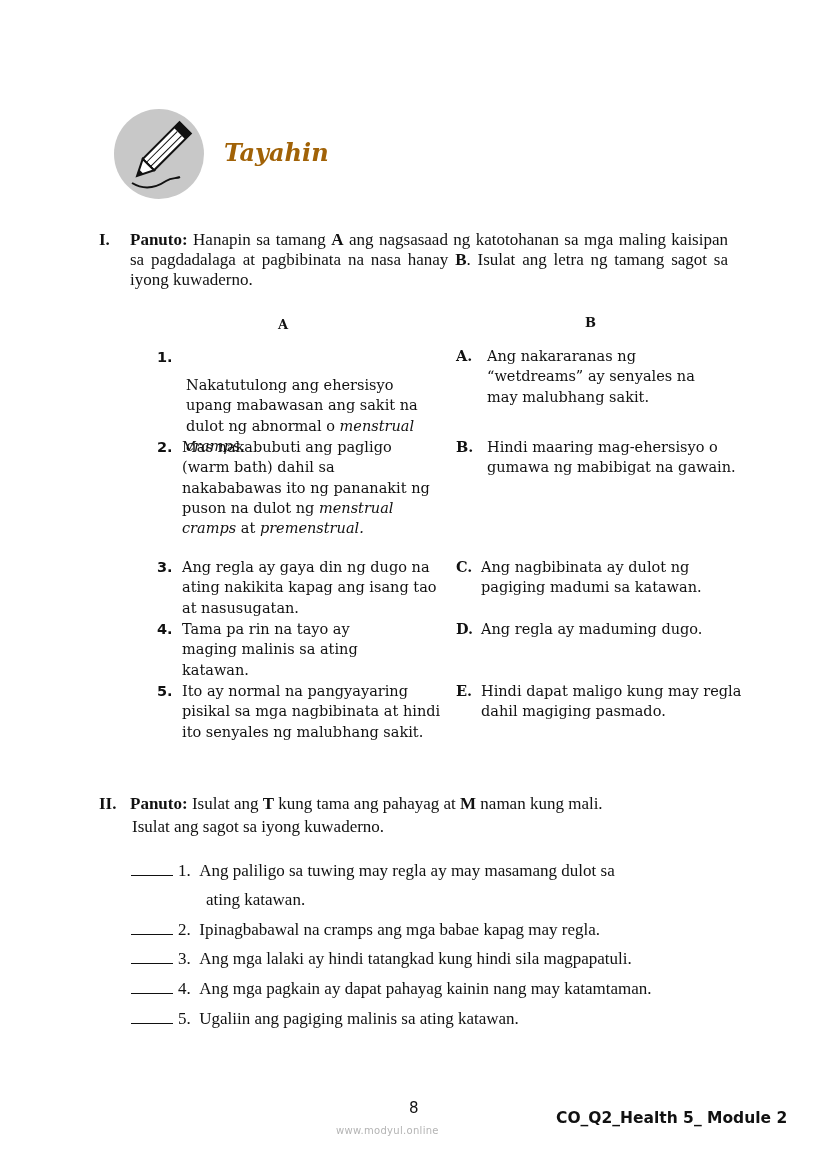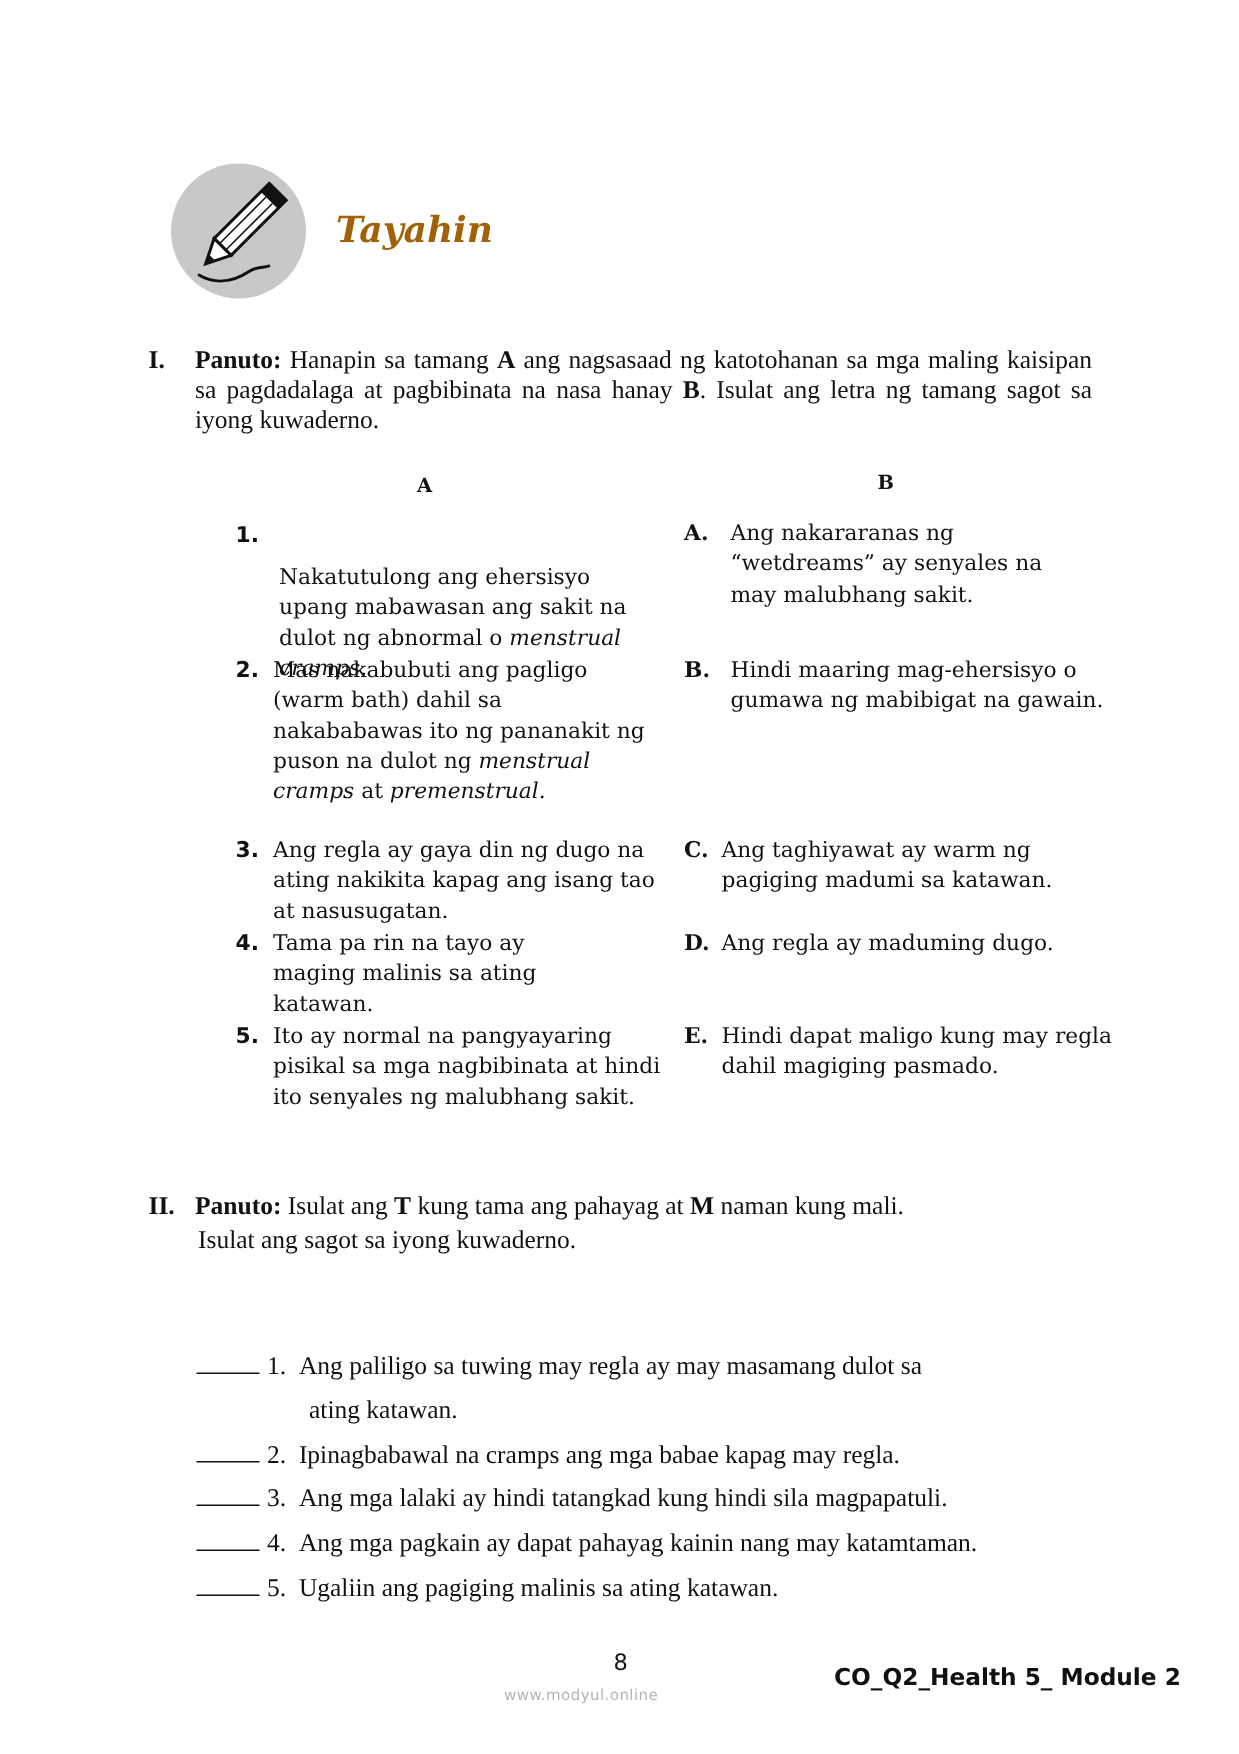--- a/index.html
+++ b/index.html
@@ -8,21 +8,21 @@
   .header-circle { left: 114px; top: 109px; width: 90px; height: 90px; border-radius: 50%; background: #c8c8c8; }
   .title { left: 224px; top: 138px; font-family: "DejaVu Serif", serif; font-weight: bold; font-style: italic; font-size: 24px; color: #a16207; }
   .sec-num { font-family: "Liberation Serif", serif; font-weight: bold; font-size: 17px; }
   .sec-text { font-family: "Liberation Serif", serif; font-size: 17px; line-height: 20px; }
   .sec-text b { font-weight: bold; }
   .col-head { font-weight: bold; font-size: 13px; font-family: "DejaVu Serif", serif; }
   .item { font-family: "DejaVu Serif", serif; font-size: 14.5px; line-height: 20.3px; position: absolute; }
   .item .lbl { position: absolute; left: 0; top: 0; font-weight: bold; font-family: "DejaVu Sans", sans-serif; }
   .item .lblB { position: absolute; left: 0; top: 0; font-weight: bold; font-family: "DejaVu Serif", serif; }
   .item .txt { display: block; }
-  .tf { font-family: "Liberation Serif", serif; font-size: 17px; position: absolute; left: 131px; white-space: nowrap; margin-top: 40px; }
+  .tf { font-family: "Liberation Serif", serif; font-size: 17px; position: absolute; left: 131px; white-space: nowrap; }
   .tf .blank { display: inline-block; width: 42px; border-bottom: 1px solid #111; height: 14px; vertical-align: baseline; margin-right: 5px; }
   .footer-num { left: 409px; top: 1099px; font-family: "DejaVu Sans", sans-serif; font-size: 15px; }
   .footer-code { left: 556px; top: 1109px; font-family: "DejaVu Sans", sans-serif; font-weight: bold; font-size: 15.5px; }
   .watermark { left: 336px; top: 1125px; font-family: "DejaVu Sans", sans-serif; font-size: 10px; color: #b4b4b4; letter-spacing: 0.3px; }
 </style>
 </head>
 <body>
 
 <div class="abs header-circle">
   <svg width="90" height="90" viewBox="0 0 90 90">
@@ -79,21 +79,21 @@
 <div class="item" style="left:456px; top:346px; width:260px;">
   <span class="lblB">A.</span>
   <span class="txt" style="padding-left:31px;">Ang nakararanas ng “wetdreams” ay senyales na may malubhang sakit.</span>
 </div>
 <div class="item" style="left:456px; top:437px; width:280px;">
   <span class="lblB">B.</span>
   <span class="txt" style="padding-left:31px;">Hindi maaring mag-ehersisyo o gumawa ng mabibigat na gawain.</span>
 </div>
 <div class="item" style="left:456px; top:557px; width:250px;">
   <span class="lblB">C.</span>
-  <span class="txt" style="padding-left:25px;">Ang taghiyawat ay warm ng pagiging madumi sa katawan.</span>
+  <span class="txt" style="padding-left:25px;">Ang nagbibinata ay dulot ng pagiging madumi sa katawan.</span>
 </div>
 <div class="item" style="left:456px; top:619px; width:290px;">
   <span class="lblB">D.</span>
   <span class="txt" style="padding-left:25px;">Ang regla ay maduming dugo.</span>
 </div>
 <div class="item" style="left:456px; top:681px; width:290px;">
   <span class="lblB">E.</span>
   <span class="txt" style="padding-left:25px;">Hindi dapat maligo kung may regla dahil magiging pasmado.</span>
 </div>
 

